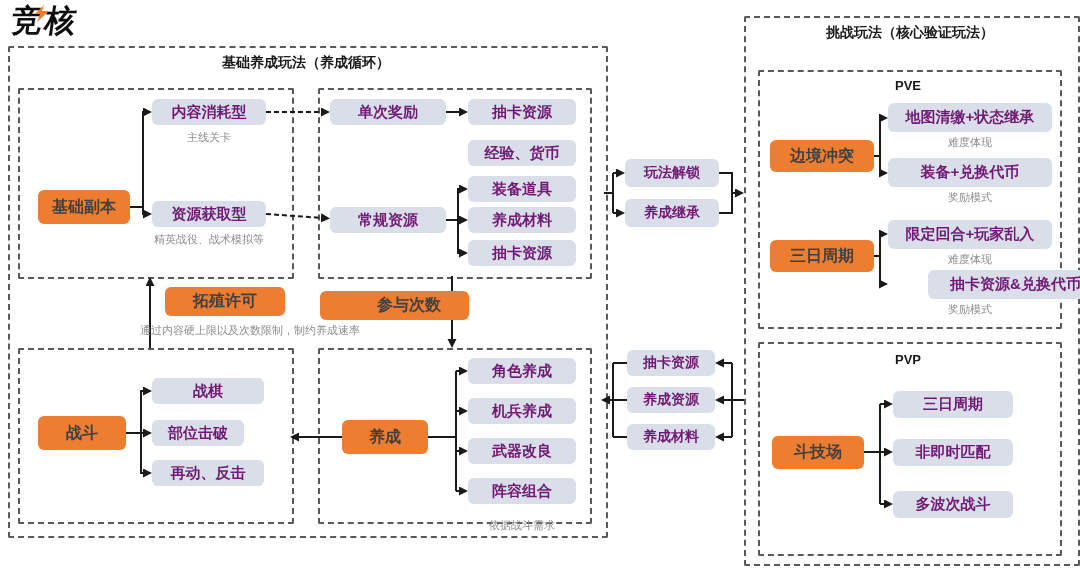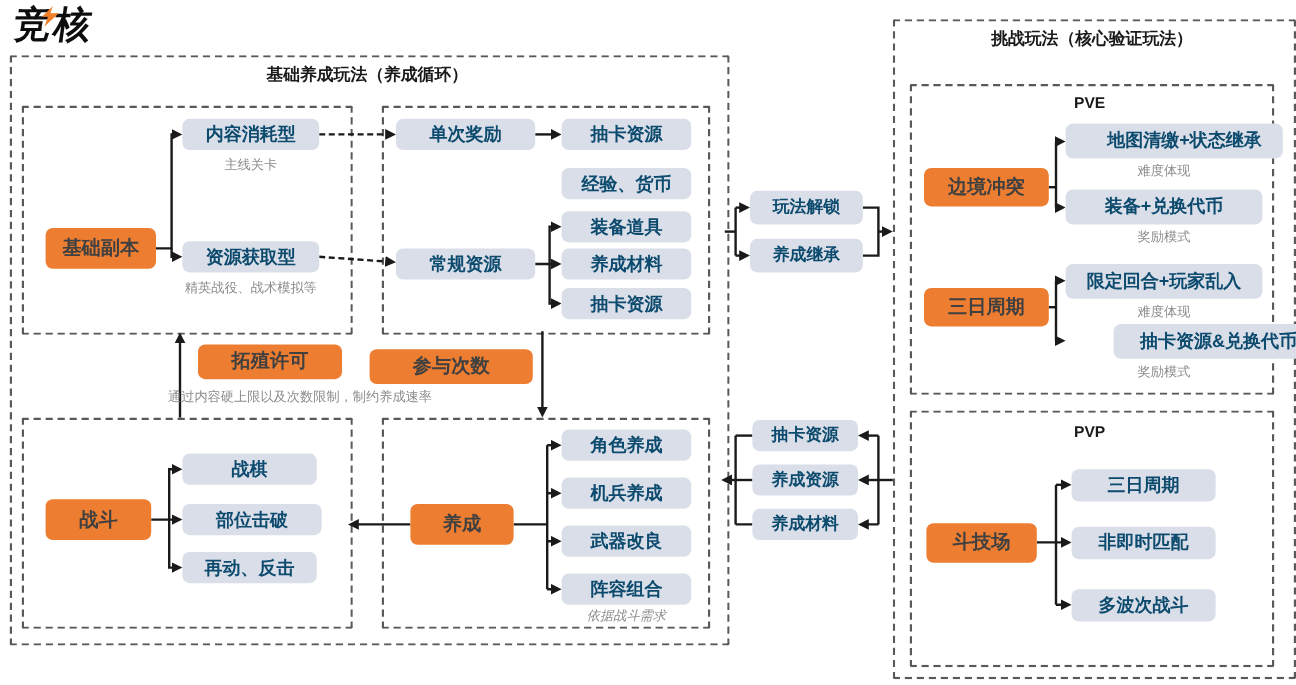--- a/index.html
+++ b/index.html
@@ -5,21 +5,21 @@
   html,body{margin:0;padding:0;background:#fff;}
   #canvas{position:relative;width:1080px;height:571px;background:#fff;overflow:hidden;
           font-family:"Liberation Sans","DejaVu Sans",sans-serif;}
   .panel{position:absolute;border:2px dashed #595959;border-radius:2px;z-index:1;}
   .panel-title{position:absolute;left:0;right:0;text-align:center;font-weight:bold;
                font-size:14px;color:#1a1a1a;z-index:4;white-space:nowrap;}
   .mode-label{position:absolute;left:0;right:0;text-align:center;font-weight:bold;
               font-size:13px;color:#1a1a1a;z-index:4;}
   .node{position:absolute;display:flex;align-items:center;justify-content:center;
         font-weight:bold;white-space:nowrap;border-radius:6px;z-index:3;font-size:15px;}
-  .node.gray{background:#D9DEE8;color:#0c4a6e;}
+  .node.gray{background:#D9DEE8;color:#701a75;}
   .node.orange{background:#ED7D31;color:#404040;font-size:16px;}
   .cap{position:absolute;text-align:center;font-size:11px;color:#8c8c8c;z-index:3;white-space:nowrap;}
   #lines{position:absolute;left:0;top:0;z-index:2;}
   #logo{position:absolute;left:12px;top:0px;z-index:5;font-weight:900;font-size:31px;
         color:#0d0d0d;transform:skewX(-8deg);letter-spacing:2px;}
   #bolt{position:absolute;left:33px;top:5px;z-index:6;}
 </style>
 </head>
 <body>
 
@@ -121,43 +121,43 @@
 
   <div class="node gray" style="left:330px;top:99px;width:116px;height:26px;">单次奖励</div>
   <div class="node gray" style="left:468px;top:99px;width:108px;height:26px;">抽卡资源</div>
   <div class="node gray" style="left:468px;top:140px;width:108px;height:26px;">经验、货币</div>
   <div class="node gray" style="left:468px;top:176px;width:108px;height:26px;">装备道具</div>
   <div class="node gray" style="left:330px;top:207px;width:116px;height:26px;">常规资源</div>
   <div class="node gray" style="left:468px;top:207px;width:108px;height:26px;">养成材料</div>
   <div class="node gray" style="left:468px;top:240px;width:108px;height:26px;">抽卡资源</div>
 
   <div class="node orange" style="left:165px;top:287px;width:120px;height:29px;">拓殖许可</div>
-  <div class="node orange" style="left:308px;top:291px;width:136px;height:29px;">参与次数</div>
+  <div class="node orange" style="left:320px;top:291px;width:120px;height:29px;padding-left:29px;">参与次数</div>
   <div class="cap" style="left:130px;top:323px;width:240px;">通过内容硬上限以及次数限制，制约养成速率</div>
 
   <div class="node orange" style="left:38px;top:416px;width:88px;height:34px;">战斗</div>
   <div class="node gray" style="left:152px;top:378px;width:112px;height:26px;">战棋</div>
-  <div class="node gray" style="left:152px;top:420px;width:116px;height:26px;">部位击破</div>
+  <div class="node gray" style="left:152px;top:420px;width:92px;height:26px;">部位击破</div>
   <div class="node gray" style="left:152px;top:460px;width:112px;height:26px;text-align:right;">再动、反击</div>
 
   <div class="node orange" style="left:342px;top:420px;width:86px;height:34px;">养成</div>
   <div class="node gray" style="left:468px;top:358px;width:108px;height:26px;">角色养成</div>
   <div class="node gray" style="left:468px;top:398px;width:108px;height:26px;">机兵养成</div>
   <div class="node gray" style="left:468px;top:438px;width:108px;height:26px;">武器改良</div>
   <div class="node gray" style="left:468px;top:478px;width:108px;height:26px;">阵容组合</div>
-  <div class="cap" style="left:468px;top:506px;width:108px;font-style:italic;">依据战斗需求</div>
+  <div class="cap" style="left:468px;top:518px;width:108px;">依据战斗需求</div>
 
   <div class="node gray" style="left:625px;top:159px;width:94px;height:28px;font-size:14px;">玩法解锁</div>
   <div class="node gray" style="left:625px;top:199px;width:94px;height:28px;font-size:14px;">养成继承</div>
   <div class="node gray" style="left:627px;top:350px;width:88px;height:26px;font-size:14px;">抽卡资源</div>
   <div class="node gray" style="left:627px;top:387px;width:88px;height:26px;font-size:14px;">养成资源</div>
   <div class="node gray" style="left:627px;top:424px;width:88px;height:26px;font-size:14px;">养成材料</div>
 
   <div class="node orange" style="left:770px;top:140px;width:104px;height:32px;">边境冲突</div>
-  <div class="node gray" style="left:888px;top:103px;width:164px;height:29px;padding-left:17px;">地图清缴+状态继承</div>
+  <div class="node gray" style="left:888px;top:103px;width:164px;height:29px;">地图清缴+状态继承</div>
   <div class="cap" style="left:888px;top:135px;width:164px;">难度体现</div>
   <div class="node gray" style="left:888px;top:158px;width:164px;height:29px;">装备+兑换代币</div>
   <div class="cap" style="left:888px;top:190px;width:164px;">奖励模式</div>
 
   <div class="node orange" style="left:770px;top:240px;width:104px;height:32px;">三日周期</div>
   <div class="node gray" style="left:888px;top:220px;width:164px;height:29px;">限定回合+玩家乱入</div>
   <div class="cap" style="left:888px;top:252px;width:164px;">难度体现</div>
   <div class="node gray" style="left:888px;top:270px;width:175px;height:29px;margin-left:40px;">抽卡资源&amp;兑换代币</div>
   <div class="cap" style="left:888px;top:302px;width:164px;">奖励模式</div>
 

